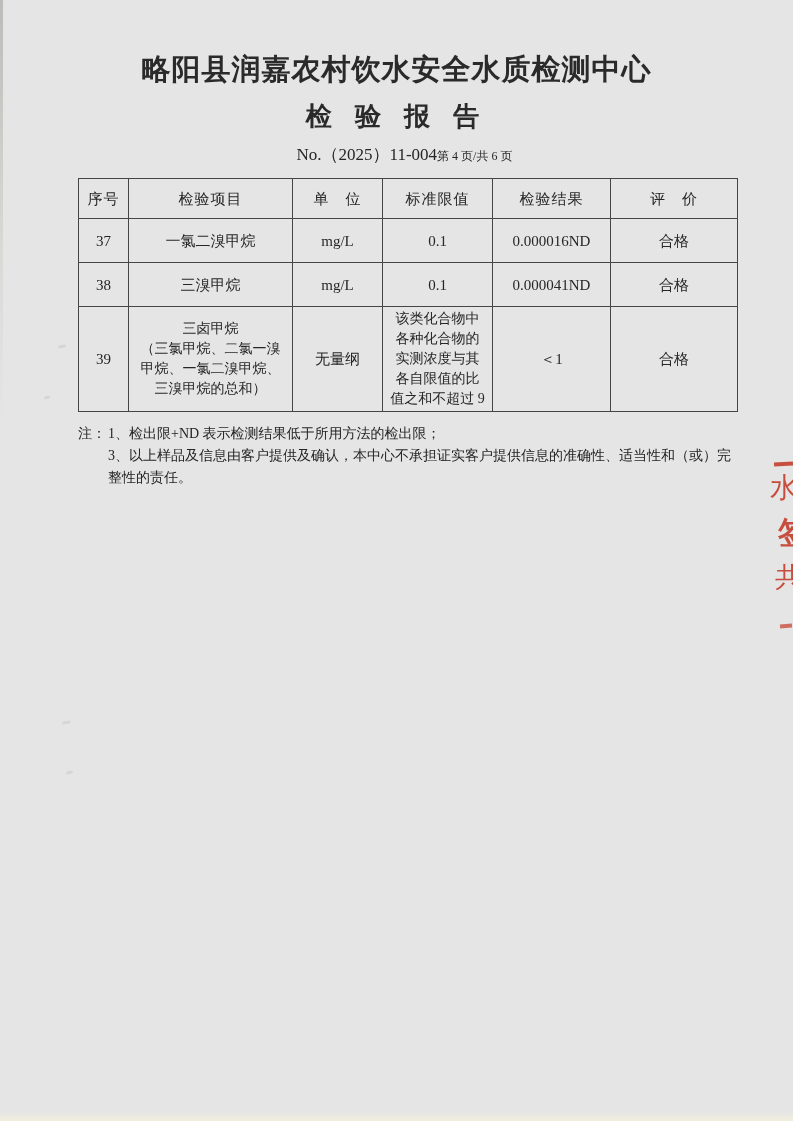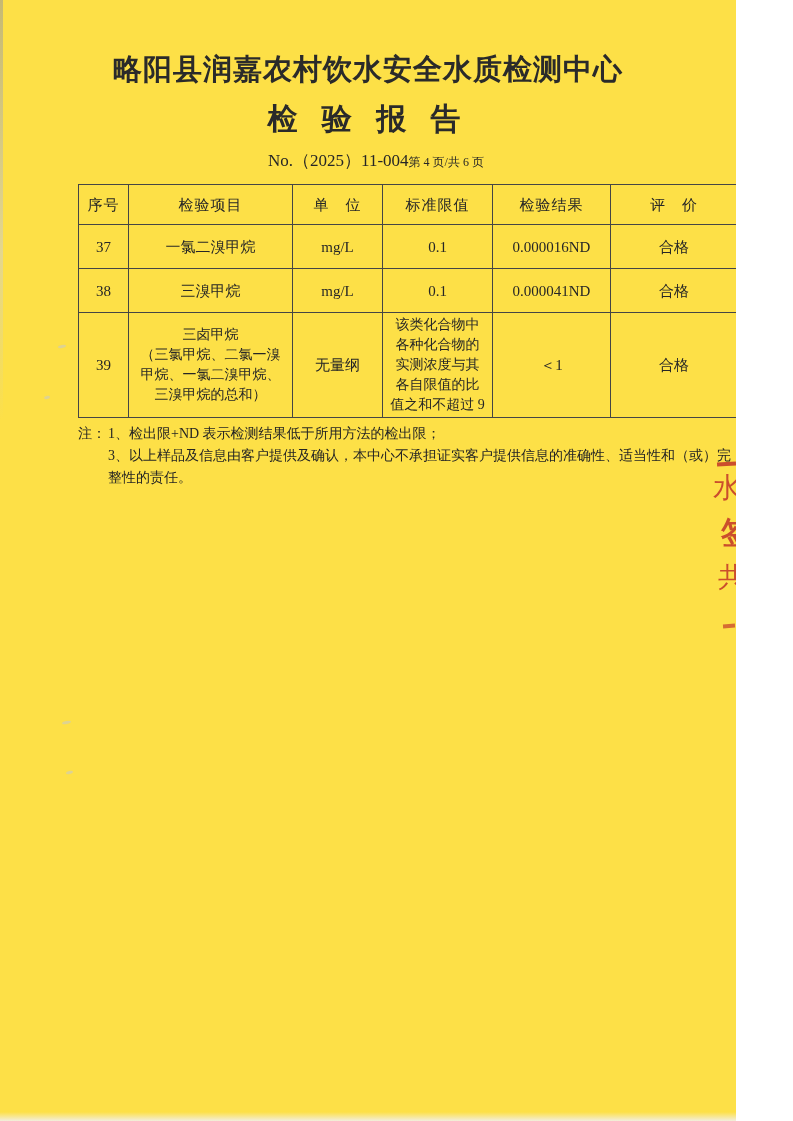--- a/index.html
+++ b/index.html
@@ -3,23 +3,23 @@
 <meta charset="utf-8">
 <style>
   * { margin: 0; padding: 0; box-sizing: border-box; }
   html, body { background: #ffffff; }
   body {
     font-family: "Liberation Serif", "DejaVu Serif", serif;
     color: #262626;
   }
   .page {
     position: relative;
-    width: 736px;
+    width: 793px;
     height: 1121px;
-    background: #fde047;
+    background: #e5e5e5;
     overflow: hidden;
   }
   
   .edge-left {
     position: absolute; left: 0; top: 0; width: 3px; height: 420px;
     background: linear-gradient(to bottom, #9a9a96, #cfcfca 60%, rgba(207,207,202,0));
     opacity: .55;
   }
   .edge-bottom {
     position: absolute; left: 0; bottom: 0; width: 100%; height: 9px;
@@ -40,38 +40,38 @@
     font-family: "Liberation Sans", "DejaVu Sans", sans-serif;
     font-size: 29px;
     font-weight: bold;
     letter-spacing: 1px;
     color: #2a2a2a;
   }
   .subtitle {
     margin-top: 9px;
     text-align: center;
     font-family: "Liberation Sans", "DejaVu Sans", sans-serif;
-    font-size: 30px;
+    font-size: 26px;
     font-weight: bold;
     letter-spacing: 8px;
     color: #2a2a2a;
   }
   .meta-row {
     display: flex;
     justify-content: center;
     align-items: baseline;
     margin: 9px 62px 0 78px;
     font-size: 17px;
   }
   .meta-row .page-indicator { font-size: 12px; }
 
   table.results {
     position: absolute;
     left: 78px;
-    top: 184px;
+    top: 178px;
     width: 659px;
     border-collapse: collapse;
     table-layout: fixed;
     font-size: 15px;
     color: #262626;
     padding-left: 44px;
   }
   table.results th, table.results td {
     border: 1.5px solid #454545;
     text-align: center;

